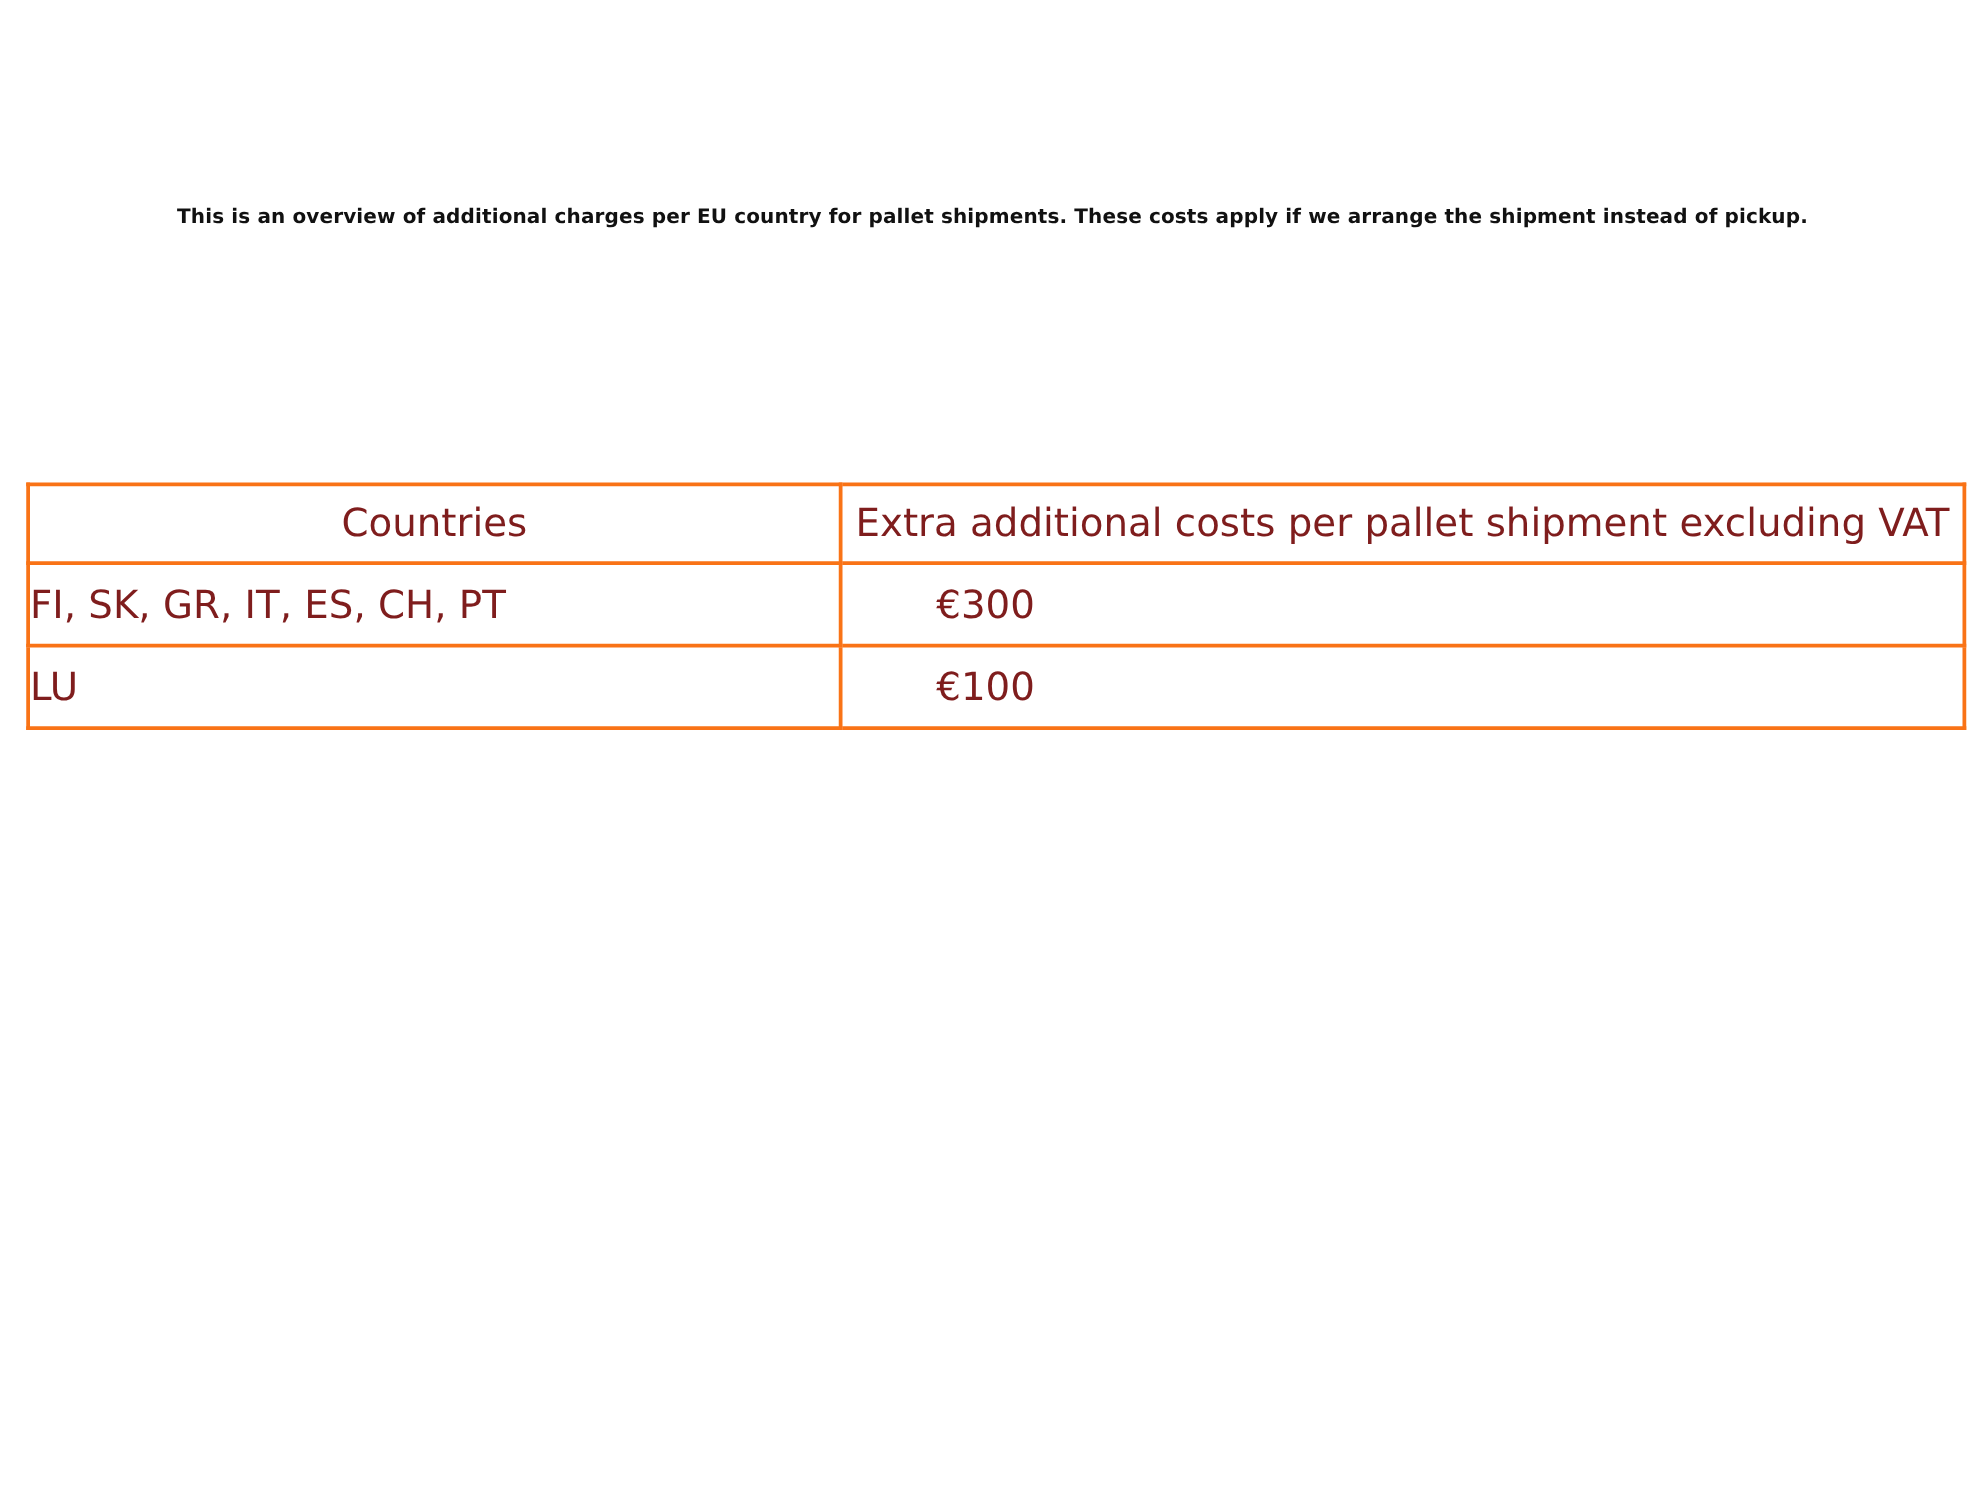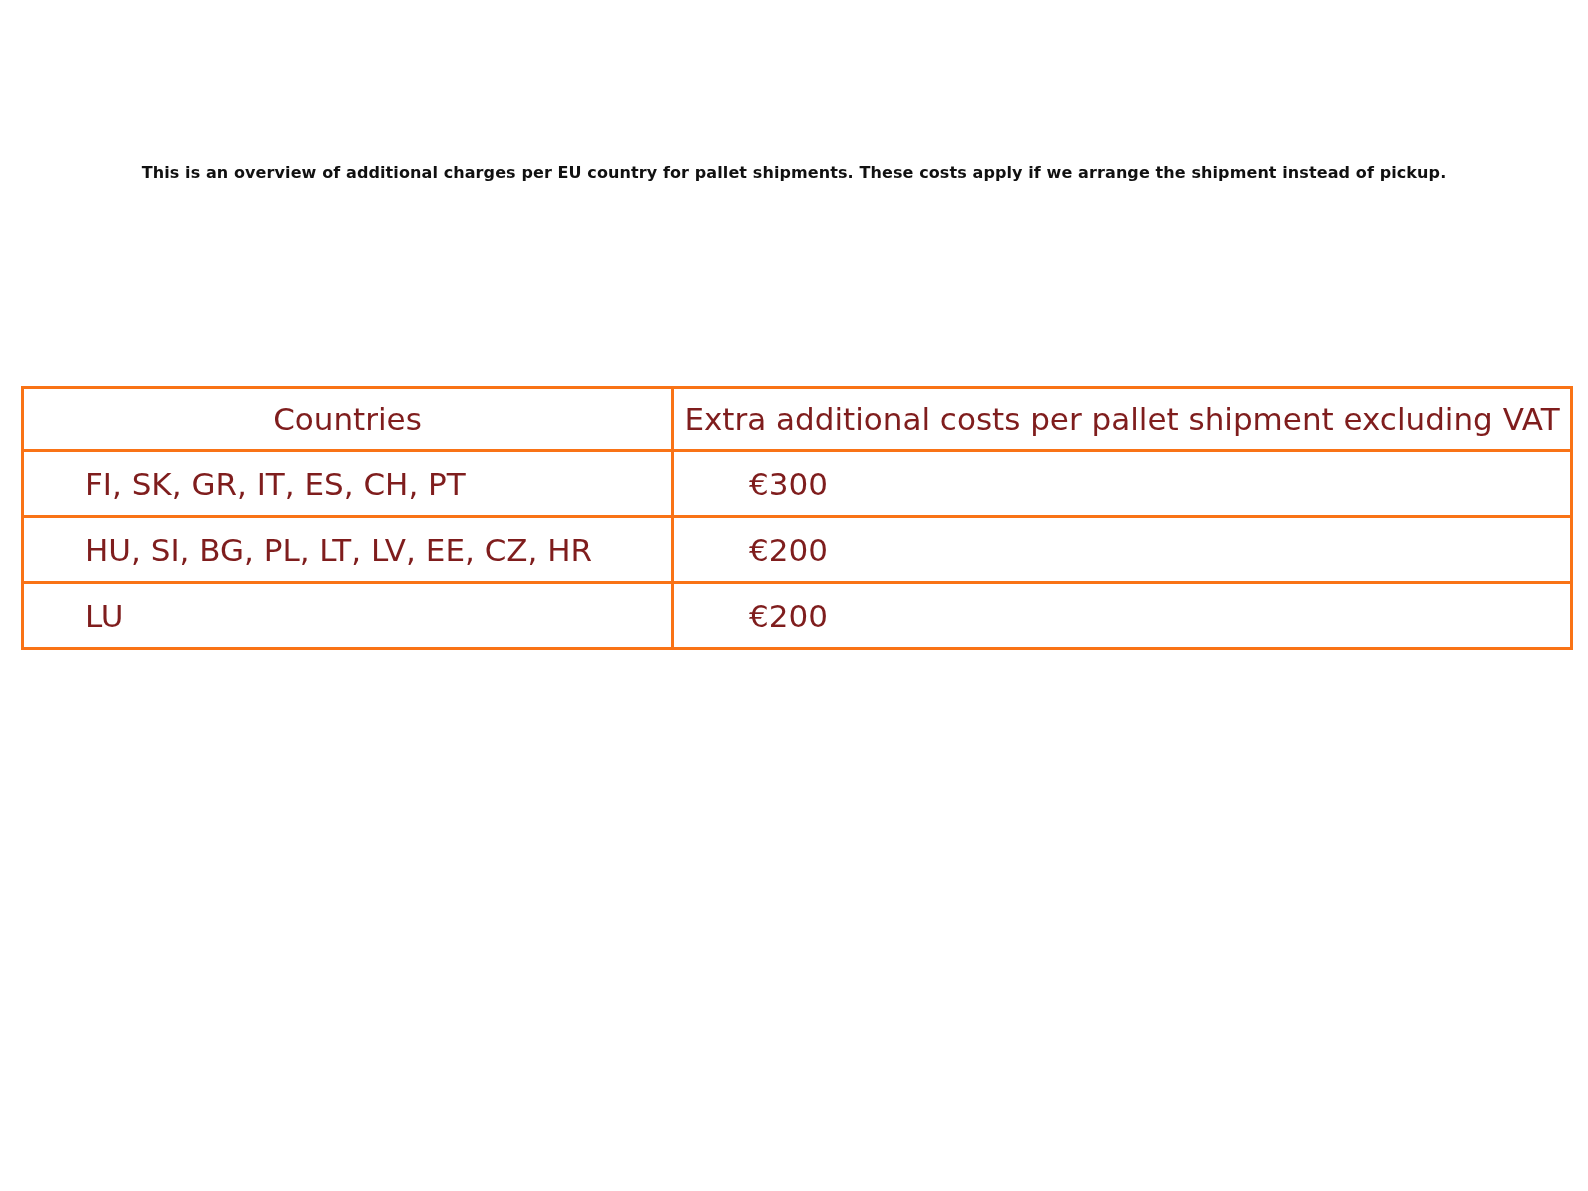--- a/index.html
+++ b/index.html
@@ -51,21 +51,21 @@
     padding: 0;
   }
   table.charges th {
     height: 60px;
     text-align: center;
   }
   table.charges td {
     height: 63px;
     text-align: left;
   }
-  table.charges td.cell-countries { padding-left: 61px; }
+  table.charges td.cell-countries { }
   table.charges td.cell-cost { padding-left: 75px; }
 </style>
 </head>
 <body>
 
 <div class="page">
 
   <div class="note">This is an overview of additional charges per EU country for pallet shipments. These costs apply if we arrange the shipment instead of pickup.</div>
 
   <table class="charges">
@@ -78,23 +78,19 @@
         <th>Countries</th>
         <th>Extra additional costs per pallet shipment excluding VAT</th>
       </tr>
     </thead>
     <tbody>
       <tr>
         <td class="cell-countries">FI, SK, GR, IT, ES, CH, PT</td>
         <td class="cell-cost">€300</td>
       </tr>
       <tr>
-        <td class="cell-countries">HU, SI, BG, PL, LT, LV, EE, CZ, HR</td>
-        <td class="cell-cost">€200</td>
-      </tr>
-      <tr>
         <td class="cell-countries">LU</td>
-        <td class="cell-cost">€200</td>
+        <td class="cell-cost">€100</td>
       </tr>
     </tbody>
   </table>
 
 </div>
 
 </body></html>

